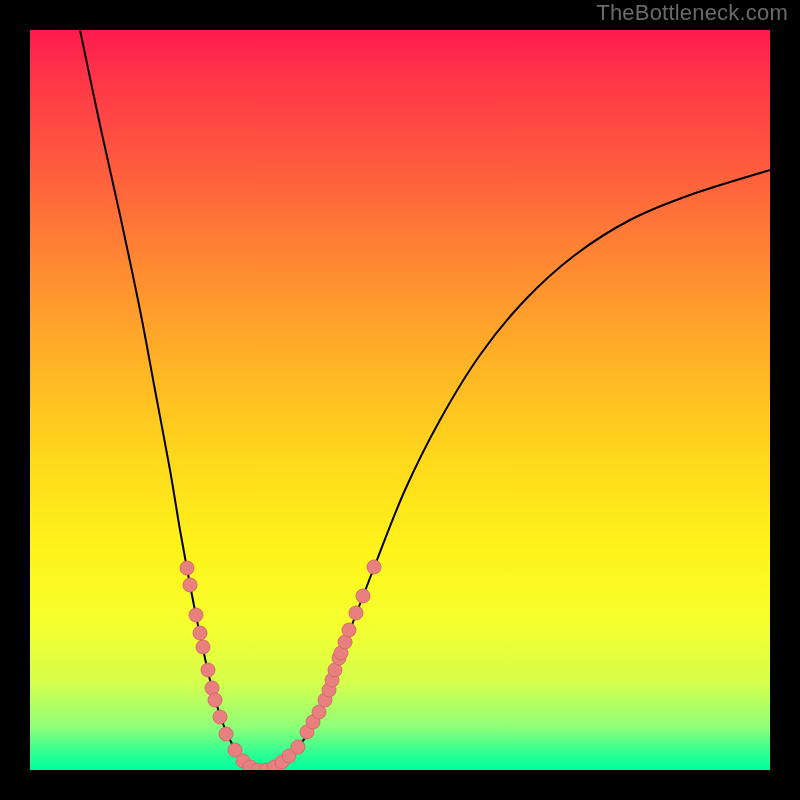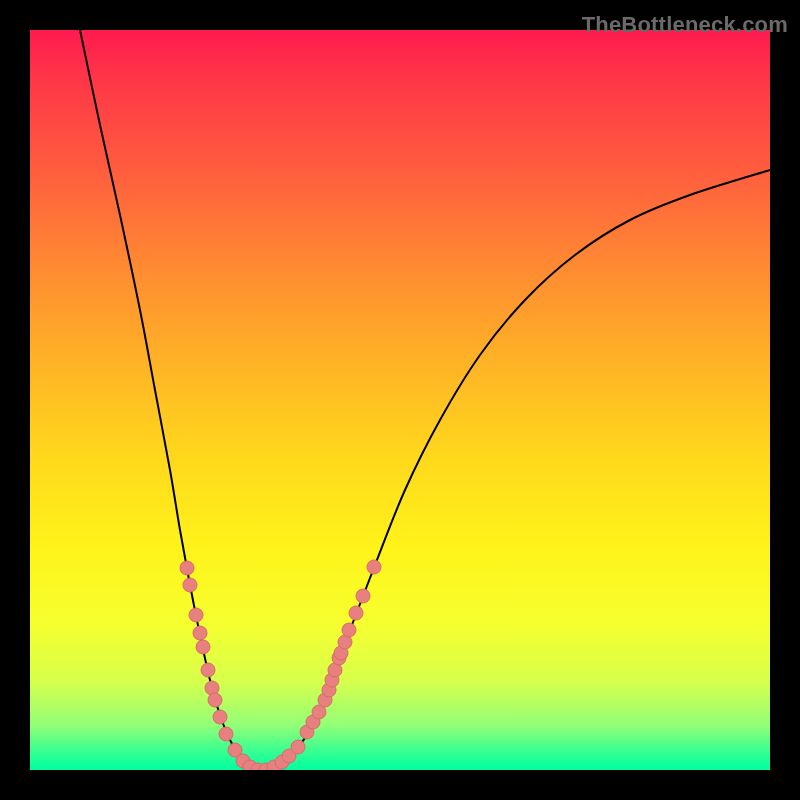--- a/index.html
+++ b/index.html
@@ -27,26 +27,26 @@
       #fff31a 70%,
       #f6ff2e 80%,
       #d7ff4b 88%,
       #92ff78 94%,
       #2aff95 98%,
       #00ffa0 100%
     );
   }
   .watermark {
     position: absolute;
-    top: 12px;
+    top: 0;
     right: 12px;
     color: #6a6a6a;
     font-size: 22px;
     letter-spacing: 0.2px;
-    font-weight: 700;
+    font-weight: 400;
     z-index: 10;
   }
   svg.plot {
     position: absolute;
     left: 0;
     top: 0;
     width: 740px;
     height: 740px;
   }
   .curve {

